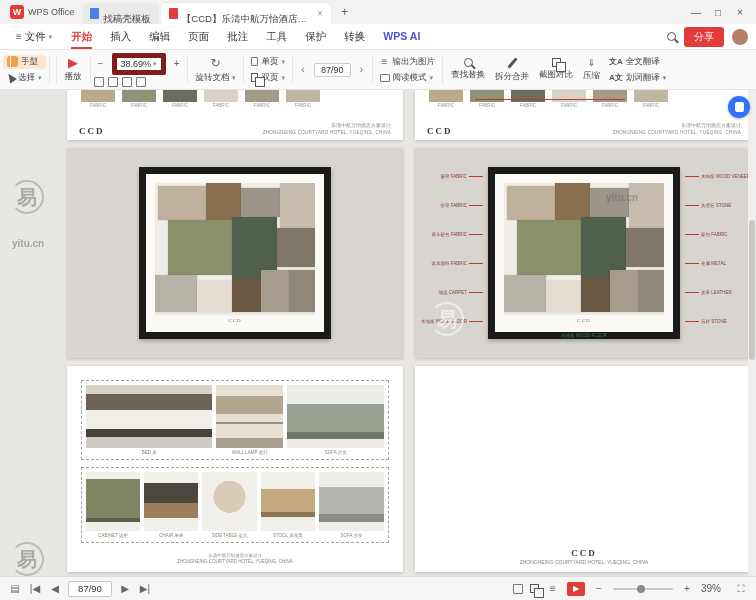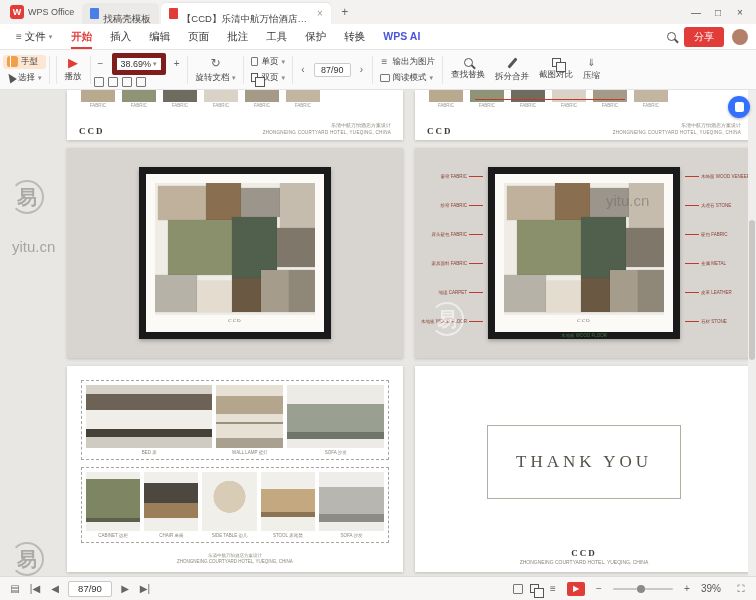--- a/index.html
+++ b/index.html
@@ -114,21 +114,21 @@
   .ty-footer { position:absolute; bottom:6px; left:0; right:0; text-align:center; }
   .ty-footer .caption { text-align:center; margin-top:1px; }
 
   
   .wm { position:absolute; z-index:6; pointer-events:none; font-weight:bold; }
   .wm-ring { display:inline-flex; align-items:center; justify-content:center; width:34px; height:34px; border:2px solid rgba(120,120,120,.4); border-radius:50%; border-left-color:transparent; font-size:20px; color:rgba(110,110,110,.5); }
   .wm-mark1 { left:10px; top:90px; }
   .wm-mark2 { left:10px; top:452px; }
   .wm-mark3 { left:430px; top:212px; }
   .wm-mark3 .wm-ring { border-color:rgba(255,255,255,.55); border-left-color:transparent; color:rgba(255,255,255,.6); }
-  .wm-site { font-size:15px; color:rgba(110,110,110,.55); font-weight:normal; }
+  .wm-site { font-size:10px; color:rgba(110,110,110,.55); font-weight:bold; }
   .wm-site1 { left:12px; top:148px; }
   .wm-site2 { left:606px; top:102px; }
   .wm-site3 { right:34px; top:426px; color:rgba(255,255,255,.8); }
   .wm-brand { right:4px; top:392px; font-size:30px; letter-spacing:2px; color:rgba(255,255,255,.8); text-shadow:0 0 3px rgba(0,0,0,.12); }
 
   .assistant { position:absolute; right:6px; top:6px; width:22px; height:22px; border-radius:50%; background:#3370ff; box-shadow:0 1px 3px rgba(0,0,0,.3); z-index:7; display:flex; align-items:center; justify-content:center; }
   .assistant::before { content:""; width:9px; height:10px; background:#fff; border-radius:2px; }
   .scrollbar { position:absolute; right:0; top:0; bottom:0; width:8px; background:#efeeec; z-index:5; }
   .scroll-thumb { position:absolute; right:1px; top:130px; width:6px; height:140px; background:#c9c7c4; border-radius:3px; }
 
@@ -278,20 +278,31 @@
     <span class="ic-pen"></span>
     <span>拆分合并</span>
   </div>
   <div class="big-btn">
     <span class="ic-shot"></span>
     <span>截图对比</span>
   </div>
   <div class="big-btn">
     <span class="gi">⇓</span>
     <span>压缩</span>
+  </div>
+  <div class="col">
+    <div class="mini-btn">
+      <span class="ic-trans">文A</span>
+      <span>全文翻译</span>
+    </div>
+    <div class="mini-btn">
+      <span class="ic-trans">A文</span>
+      <span>划词翻译</span>
+      <span class="caret">▾</span>
+    </div>
   </div>
 </div>
 
 <div class="content">
 
   <div class="page partial p-left">
     <div class="thumb-row">
         <div class="thumb-wrap">
           <div class="thumb" style="background:#b9a98f"></div>
           <div class="thumb-label">FABRIC</div>
@@ -491,23 +502,20 @@
           <div class="furn-label">SOFA 沙发</div>
         </div>
       </div>
     <div class="furn-caption">
       <span>乐清中航万怡酒店方案设计</span><br>
       <span>ZHONGNEING COURTYARD HOTEL, YUEQING, CHINA</span>
     </div>
   </div>
 
   <div class="page typage">
-    <div class="ty-frame">
-      <div class="ty-text">THANK YOU</div>
-    </div>
     <div class="ty-footer">
       <div class="ccd-logo">CCD</div>
       <div class="caption">ZHONGNEING COURTYARD HOTEL, YUEQING, CHINA</div>
     </div>
   </div>
 
   <div class="wm wm-mark1"><span class="wm-ring">易</span></div>
   <div class="wm wm-mark2"><span class="wm-ring">易</span></div>
   <div class="wm wm-mark3"><span class="wm-ring">易</span></div>
   <div class="wm wm-site wm-site1">yitu.cn</div>

